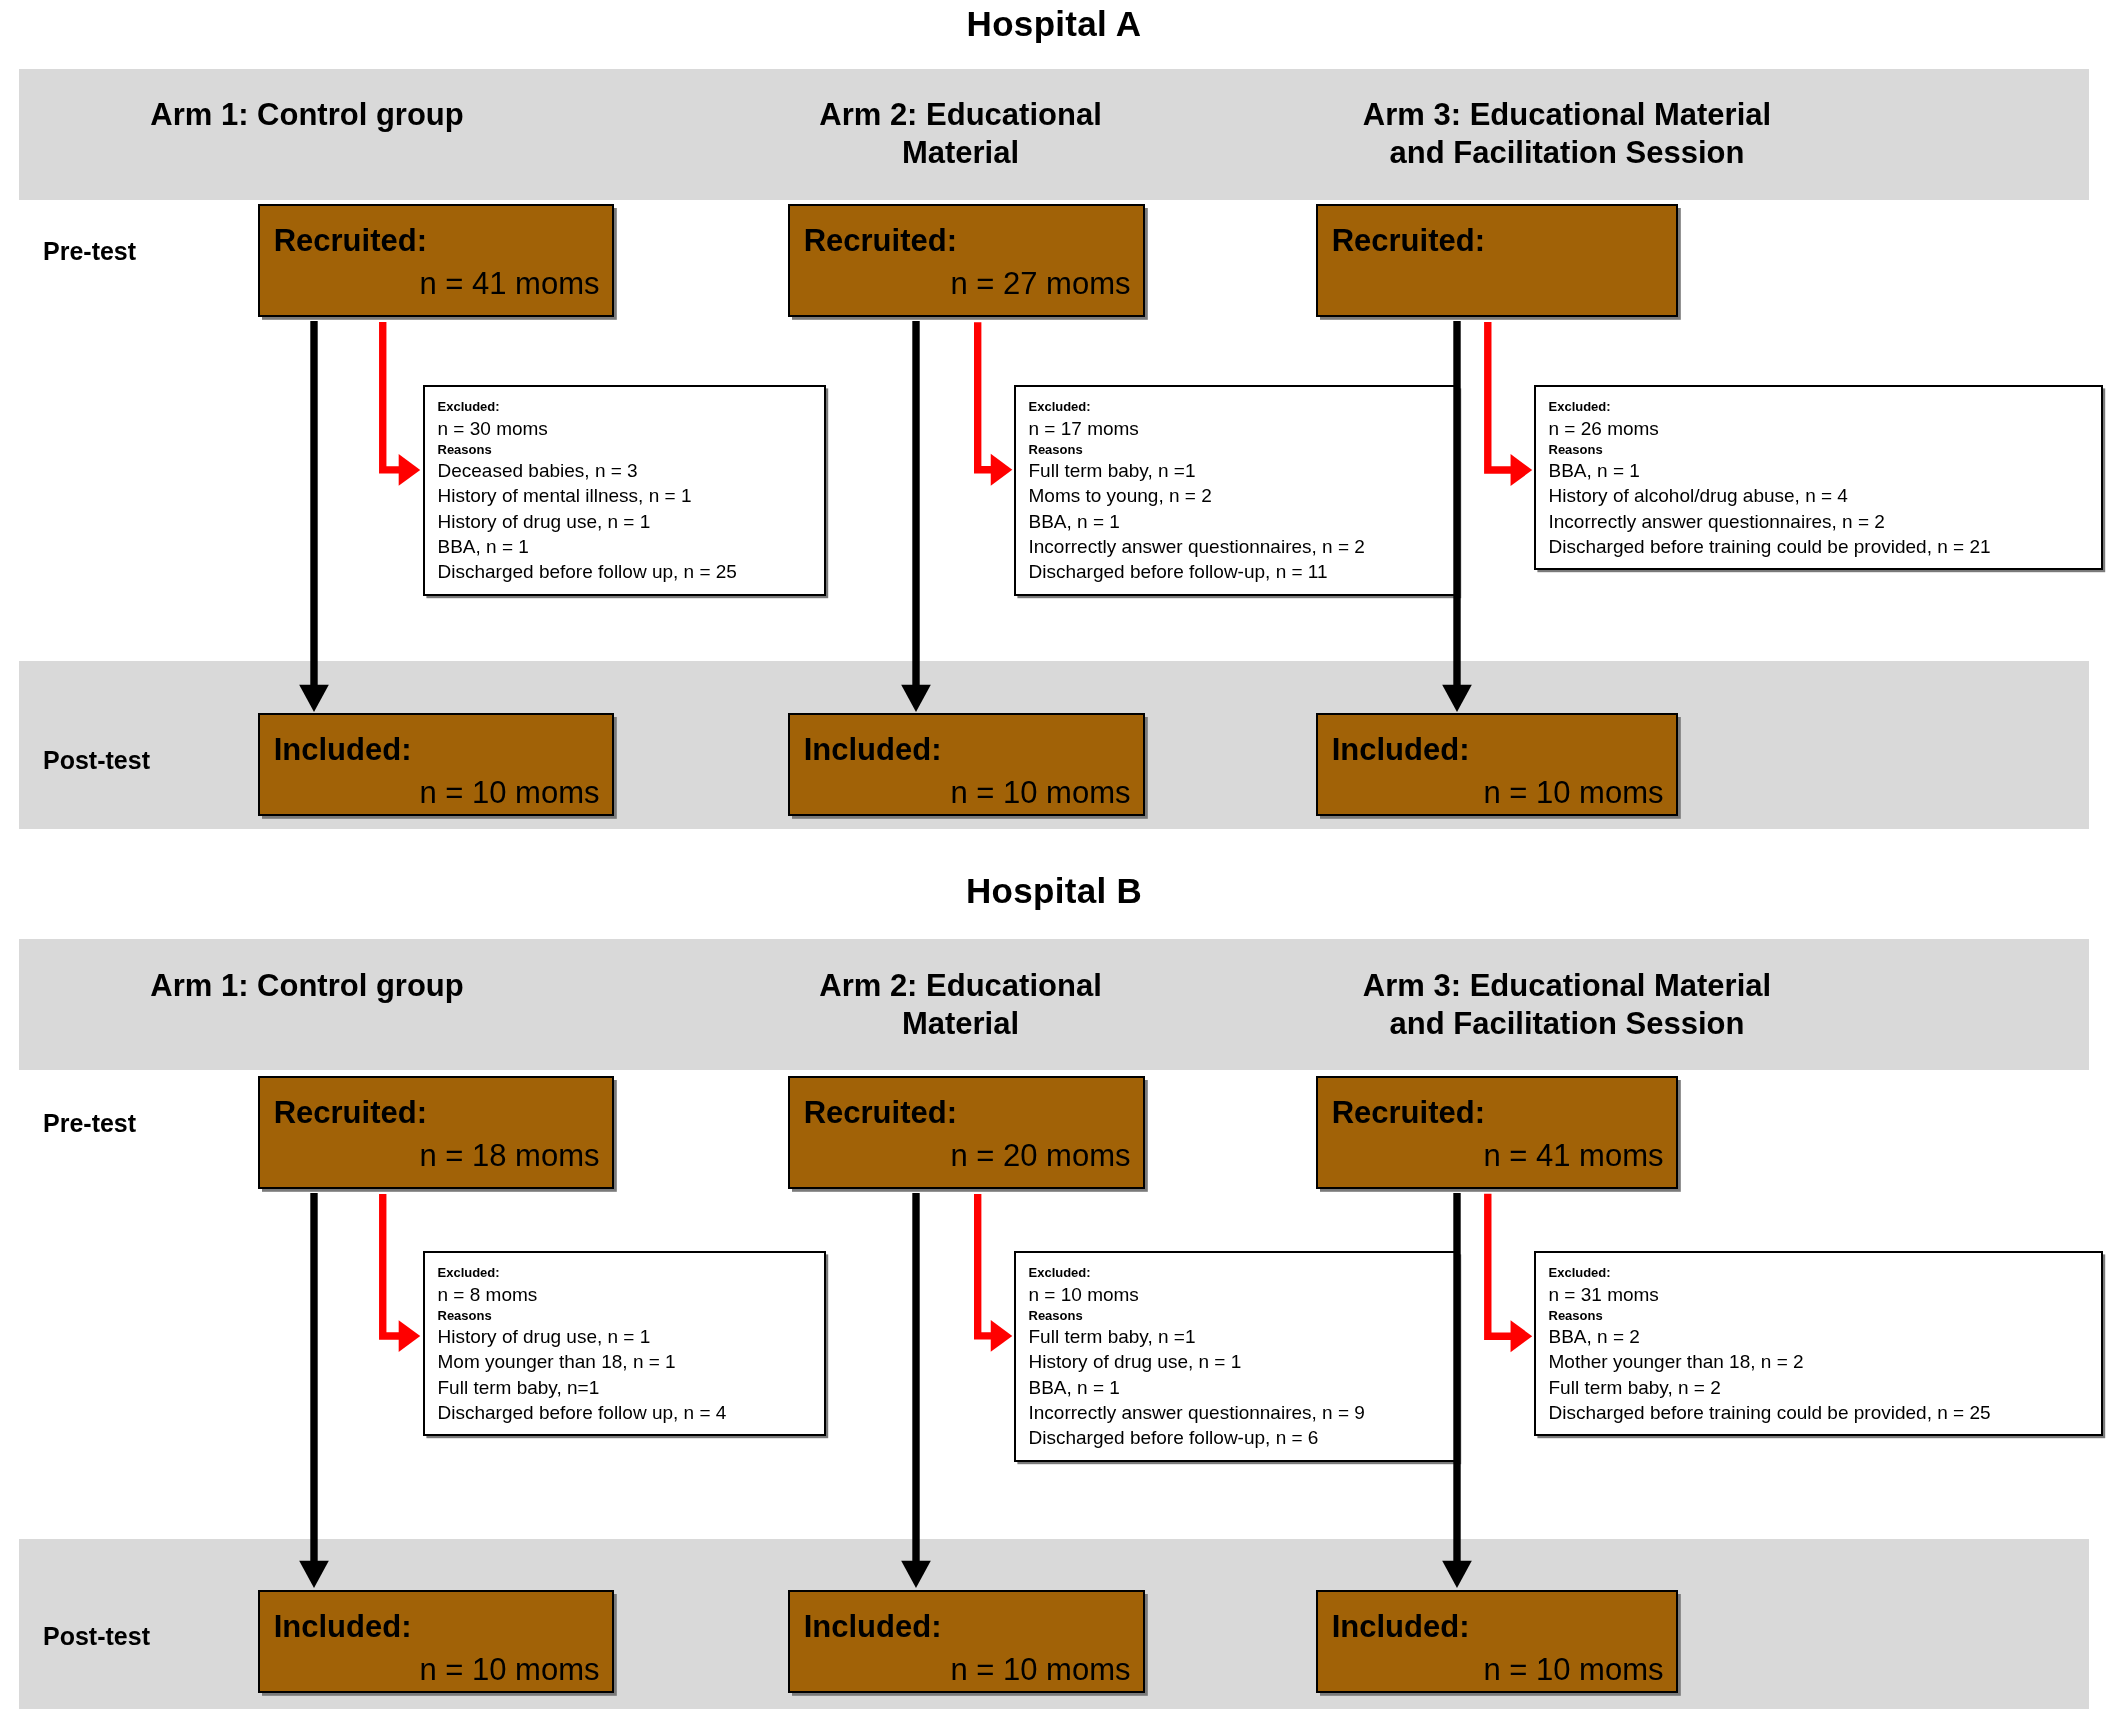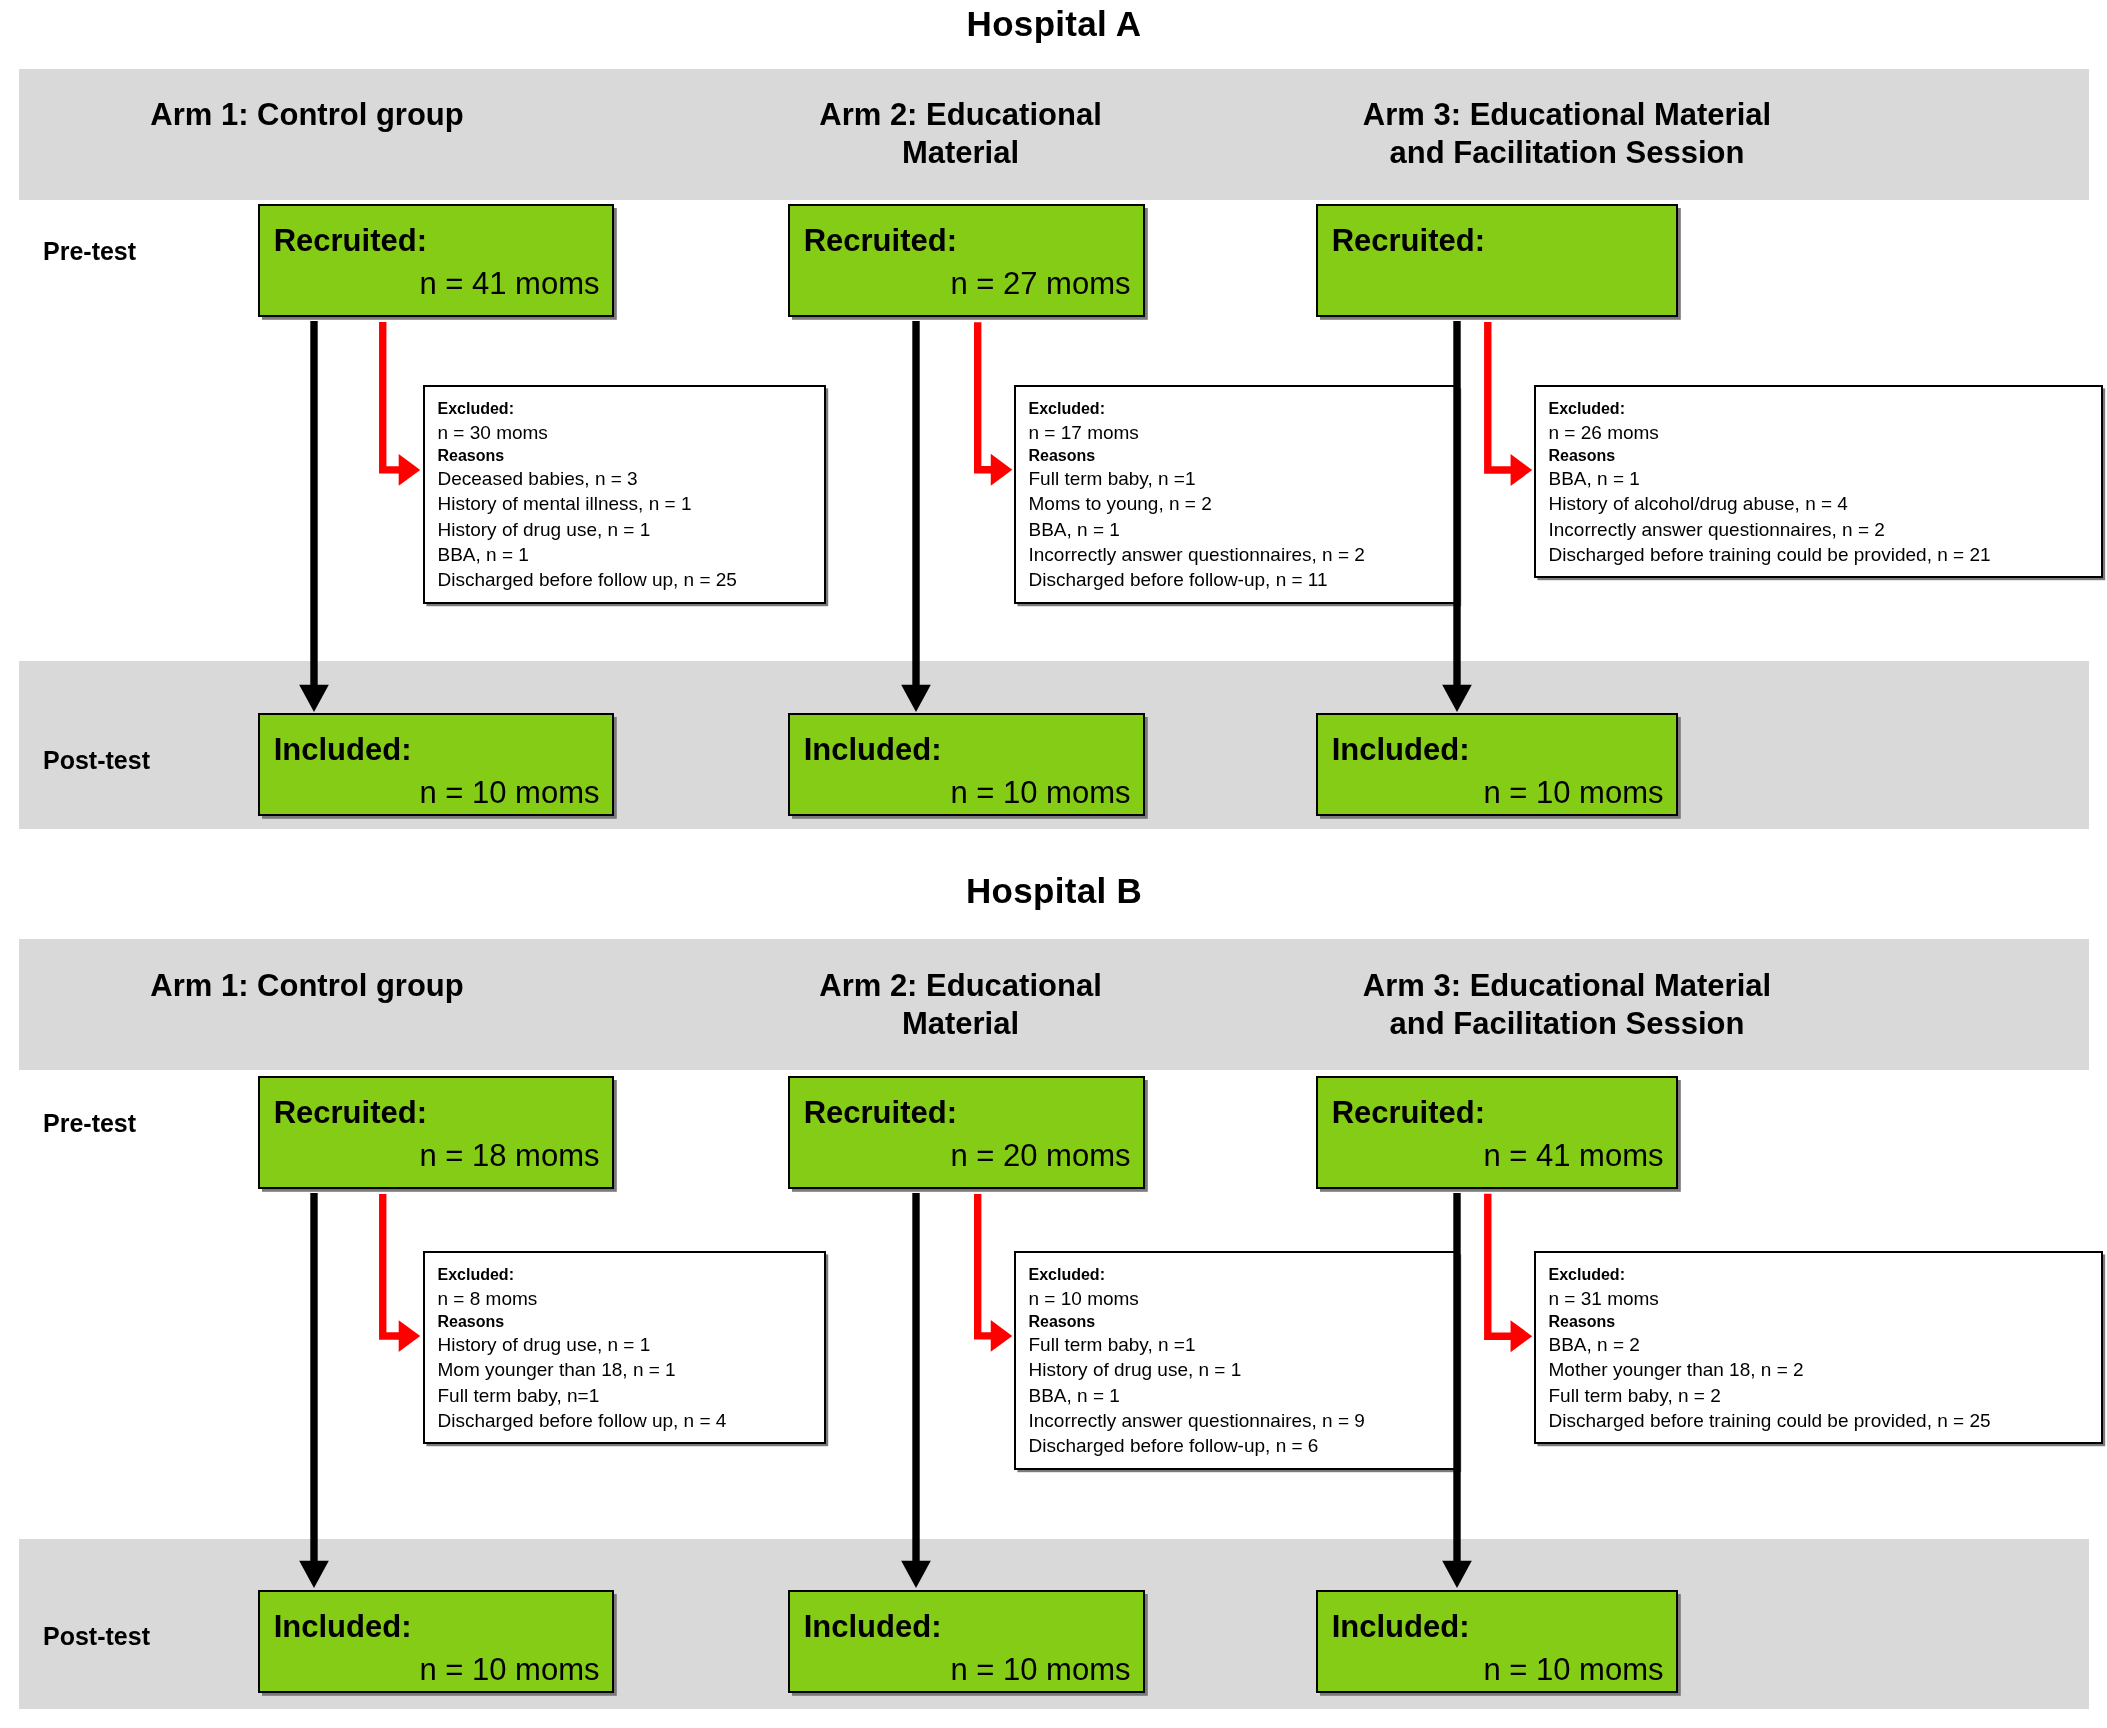--- a/index.html
+++ b/index.html
@@ -43,21 +43,21 @@
     font-size:25px;
     line-height:1.1;
     text-align:center;
     white-space:nowrap;
     font-weight:bold;
   }
 
   
   .node-box{
     position:absolute;
-    background:#84cc16;
+    background:#a16207;
     border:2.8px solid #000000;
     box-sizing:border-box;
     box-shadow:3.4px 3.4px 0 -0.6px #7a7a7a;
     padding:15px 12.5px 0 13.7px;
   }
   .node-title{
     font-weight:bold;
     font-size:31px;
     line-height:1.32;
     display:block;
@@ -73,21 +73,21 @@
   .excl-box{
     position:absolute;
     background:#ffffff;
     border:2.3px solid #000000;
     box-sizing:border-box;
     box-shadow:2.8px 2.8px 0 -0.6px #7a7a7a;
     padding:11.4px 10.3px 9px 12.5px;
   }
   .excl-head{
     font-weight:bold;
-    font-size:16px;
+    font-size:13px;
     line-height:1.33;
     display:block;
     white-space:nowrap;
   }
   .excl-line{
     font-size:19px;
     line-height:1.33;
     display:block;
     white-space:nowrap;
   }

